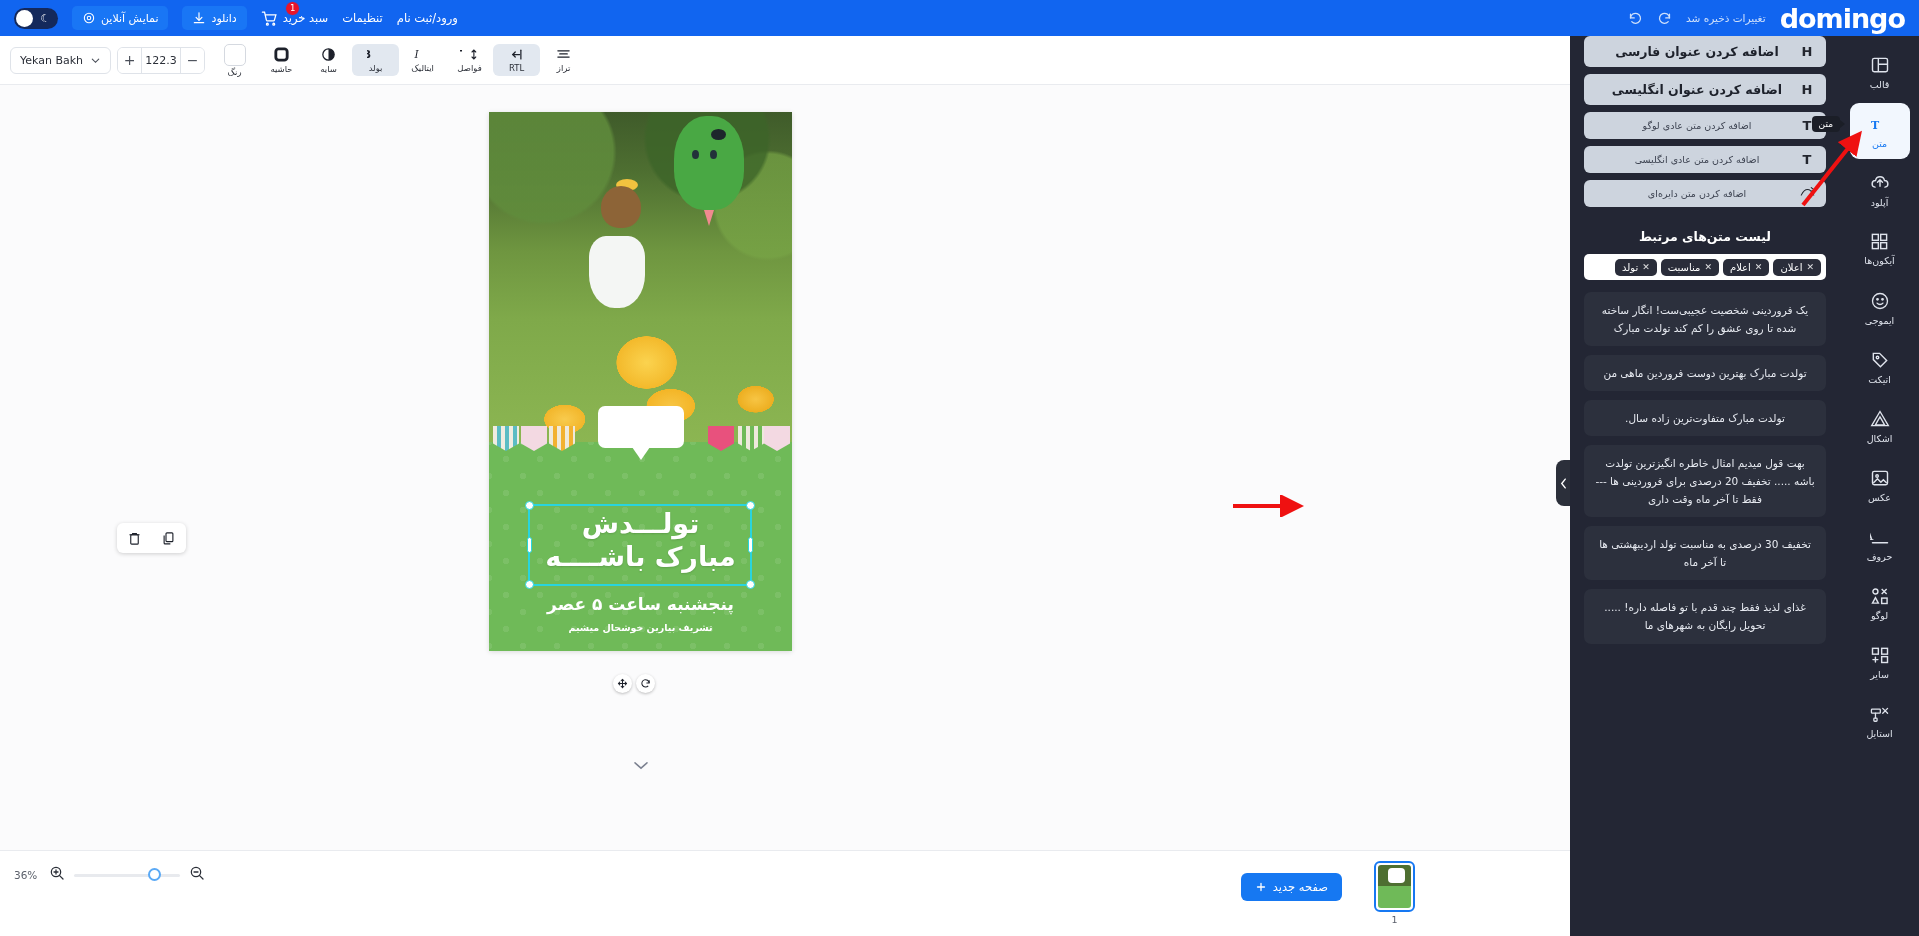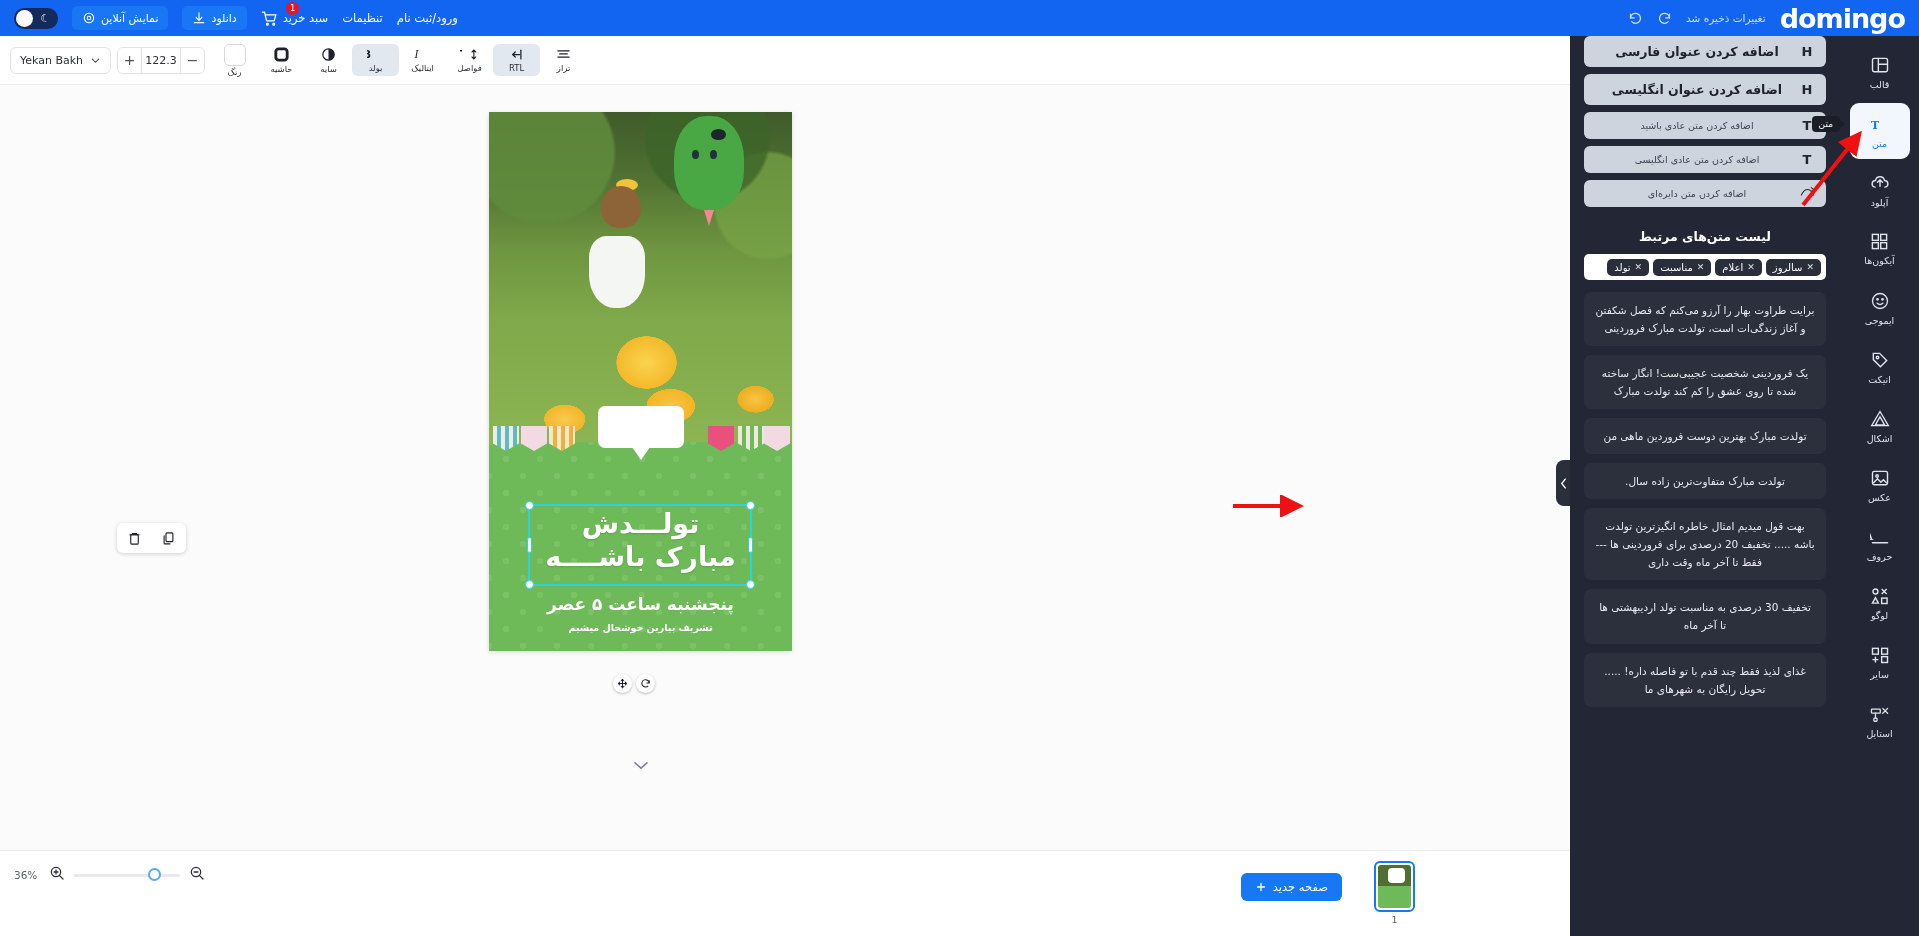--- a/index.html
+++ b/index.html
@@ -614,21 +614,21 @@
       <button class="add-btn big">
         <span class="ico">H</span>
         <span class="t">اضافه کردن عنوان فارسی</span>
       </button>
       <button class="add-btn big">
         <span class="ico">H</span>
         <span class="t">اضافه کردن عنوان انگلیسی</span>
       </button>
       <button class="add-btn small">
         <span class="ico">T</span>
-        <span class="t">اضافه کردن متن عادی باشید</span>
+        <span class="t">اضافه کردن متن عادی لوگو</span>
       </button>
       <button class="add-btn small">
         <span class="ico">T</span>
         <span class="t">اضافه کردن متن عادی انگلیسی</span>
       </button>
       <button class="add-btn small">
         <span class="ico">
           <svg width="15" height="12" viewBox="0 0 24 18" fill="none" stroke="#23262f" stroke-width="1.7" stroke-linecap="round">
               <path d="M2 14c6-12 14-12 20 0"></path>
               <path d="M18 2l4 3-4 3"></path>
@@ -636,38 +636,37 @@
         </span>
         <span class="t">اضافه کردن متن دایره‌ای</span>
       </button>
     </div>
 
     <div class="sec-title">لیست متن‌های مرتبط</div>
 
     <div class="tag-field">
       <span class="tag">
         <span class="x">✕</span>
-        <span>سالروز</span>
+        <span>اعلان</span>
       </span>
       <span class="tag">
         <span class="x">✕</span>
         <span>اعلام</span>
       </span>
       <span class="tag">
         <span class="x">✕</span>
         <span>مناسبت</span>
       </span>
       <span class="tag">
         <span class="x">✕</span>
         <span>تولد</span>
       </span>
     </div>
 
     <div class="txt-list">
-      <div class="txt-card">برایت طراوت بهار را آرزو می‌کنم که فصل شکفتن و آغاز زندگی‌ات است، تولدت مبارک فروردینی</div>
       <div class="txt-card">یک فروردینی شخصیت عجیبی‌ست! انگار ساخته شده تا روی عشق را کم کند تولدت مبارک</div>
       <div class="txt-card">تولدت مبارک بهترین دوست فروردین ماهی من</div>
       <div class="txt-card">تولدت مبارک متفاوت‌ترین زاده سال.</div>
       <div class="txt-card">بهت قول میدیم امثال خاطره انگیزترین تولدت باشه ..... تخفیف 20 درصدی برای فروردینی ها --- فقط تا آخر ماه وقت داری</div>
       <div class="txt-card">تخفیف 30 درصدی به مناسبت تولد اردیبهشتی ها تا آخر ماه</div>
       <div class="txt-card">غذای لذیذ فقط چند قدم با تو فاصله داره! ..... تحویل رایگان به شهرهای ما</div>
     </div>
   </div>
 
   <div class="sidebar">

